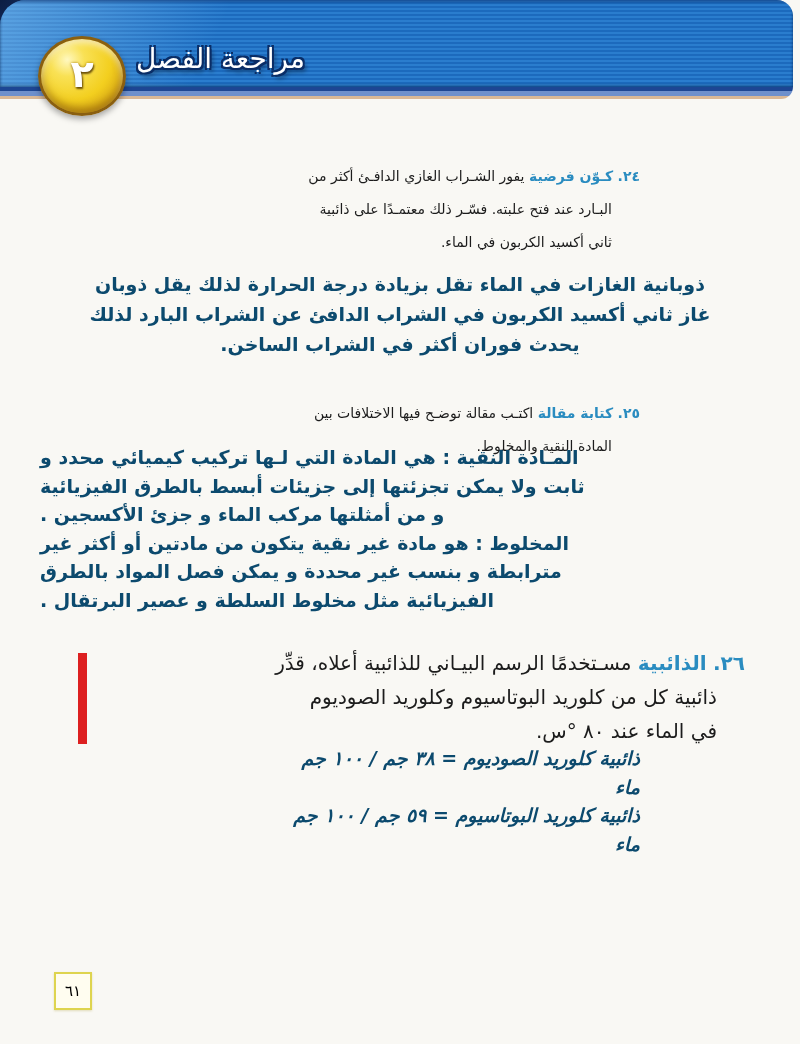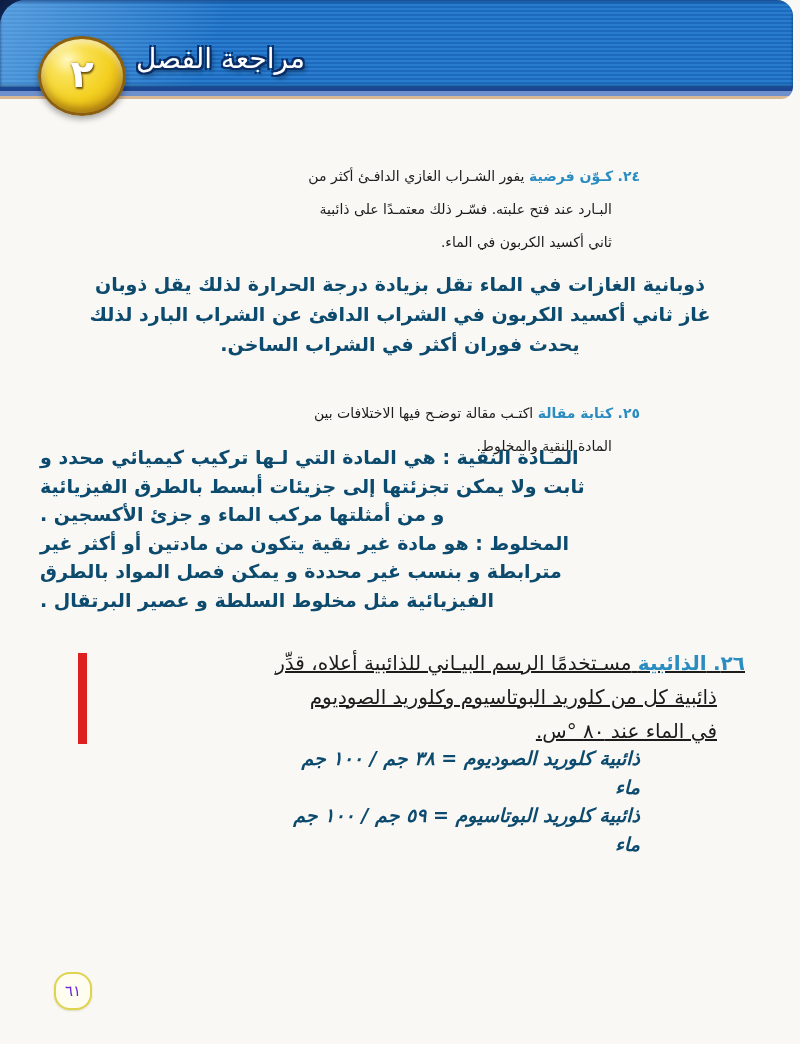--- a/index.html
+++ b/index.html
@@ -33,29 +33,29 @@
   .question{position:absolute;direction:rtl;text-align:right;color:#1c1c1c;
     font-size:14px;line-height:33px;padding-right:28px;text-indent:-28px;}
   .qnum,.qkey{color:#2a8cc0;font-weight:bold;}
   .qtext{white-space:pre-line;}
   .answer{position:absolute;direction:rtl;color:#0c4a6e;font-weight:bold;white-space:pre-line;}
 
   .q24{top:160px;right:160px;width:478px;}
   .a24{top:269px;left:38px;width:724px;text-align:center;font-size:19px;line-height:30px;}
   .q25{top:370px;right:160px;width:478px;margin-top:27px;}
   .a25{top:443px;right:44px;width:716px;text-align:left;font-size:19px;line-height:28.5px;}
-  .q26{top:646px;right:55px;width:662px;font-size:20px;line-height:34px;text-decoration:underline;}
+  .q26{top:646px;right:55px;width:662px;font-size:20px;line-height:34px;}
   .redbar{position:absolute;left:78px;top:653px;width:9px;height:91px;background:#dd2020;}
   .a26{top:744px;right:160px;width:482px;text-align:right;font-size:19px;line-height:28.5px;font-style:italic;}
 
   
   .pagenum{position:absolute;left:54px;top:972px;width:38px;height:38px;box-sizing:border-box;
-    border:2px solid #ded44f;border-radius:16px;background:#fffdf0;
+    border:2px solid #ded44f;border-radius:0;background:#fffdf0;
     display:flex;align-items:center;justify-content:center;
-    font-size:15px;color:#6d28d9;box-shadow:0 1px 2px rgba(180,170,80,.35);}
+    font-size:15px;color:#000000;box-shadow:0 1px 2px rgba(180,170,80,.35);}
 </style>
 </head>
 <body>
 
 <div class="page">
 
   <div class="corner-shadow"></div>
 
   <header class="banner">
     <div class="banner-stripes"></div>

